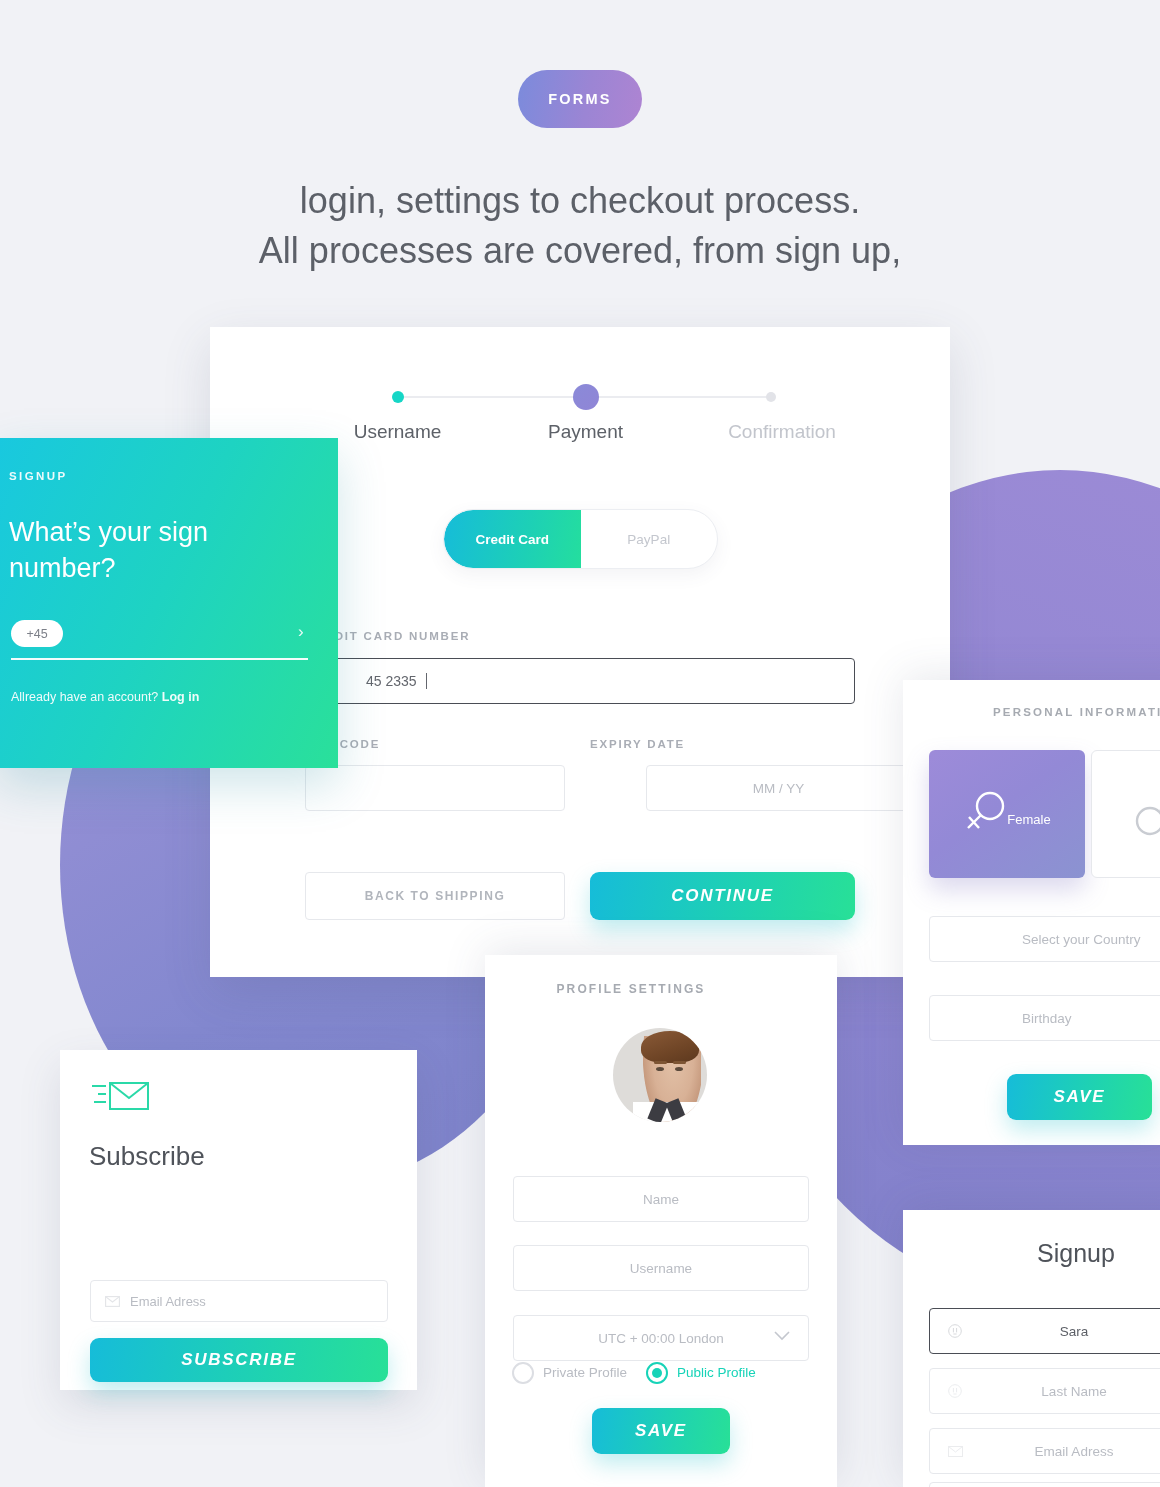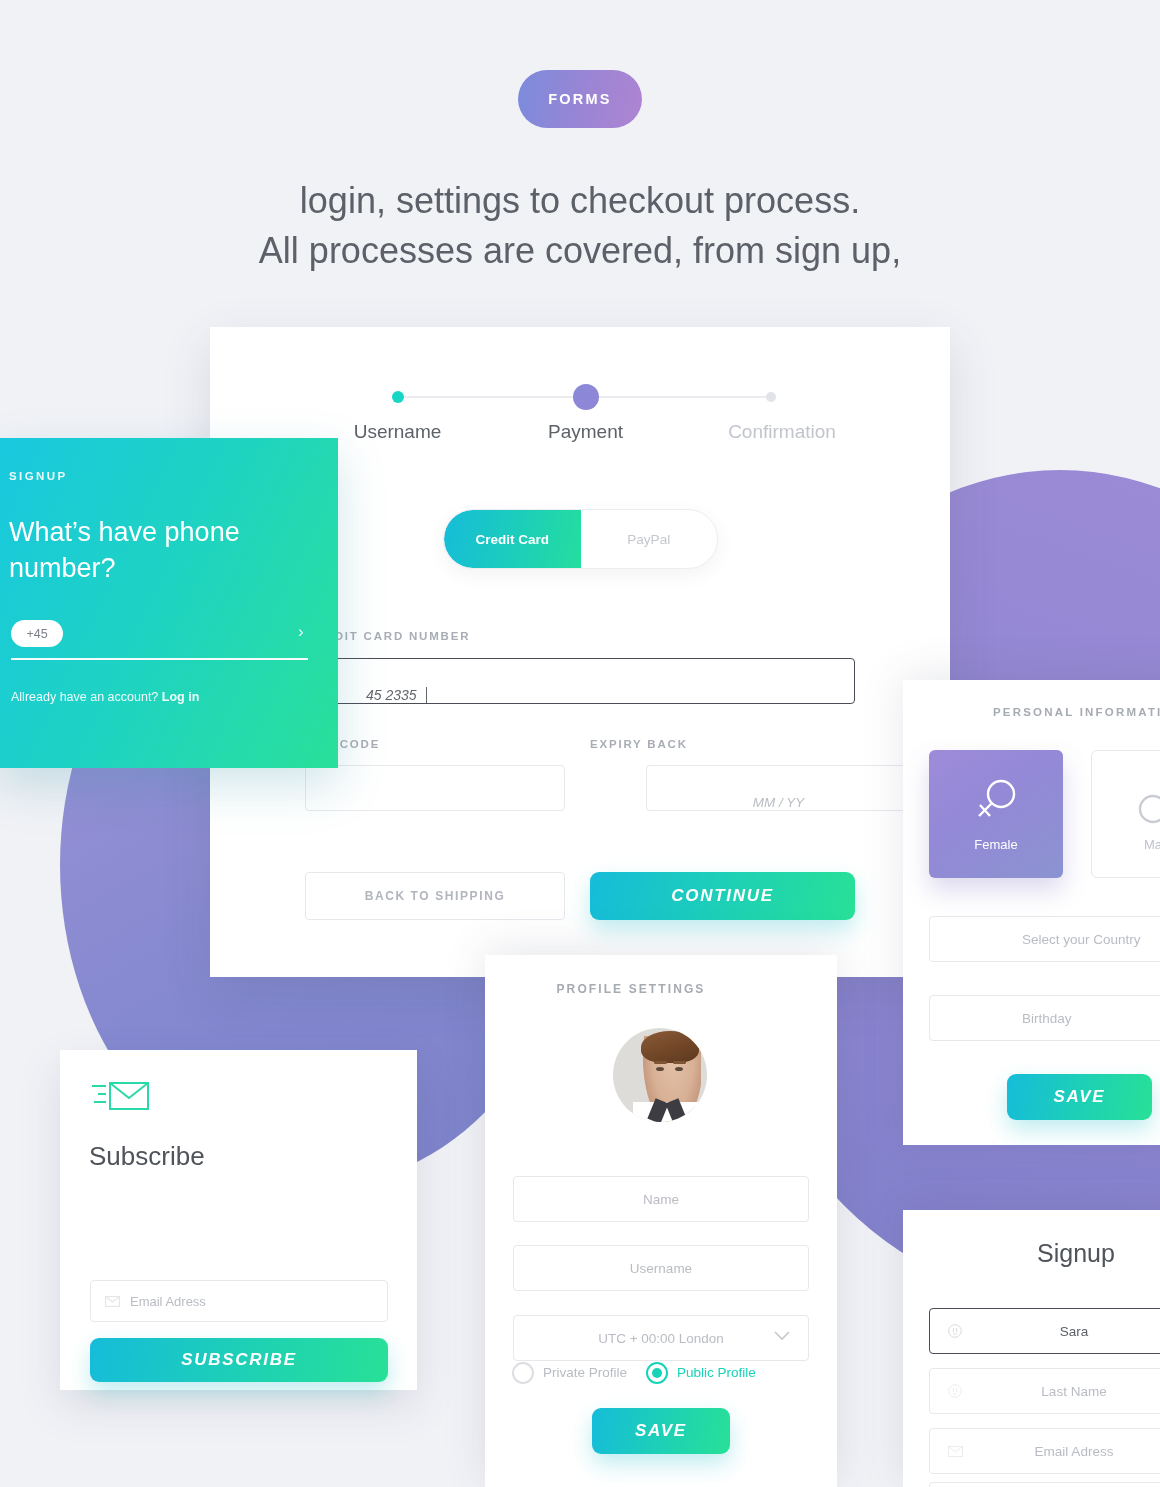--- a/index.html
+++ b/index.html
@@ -87,22 +87,22 @@
     border-radius: 30px 0 0 30px;
   }
 
   .field-label {
     position: absolute; font-size: 11.5px; letter-spacing: 1.8px;
     color: #a9adb5; font-weight: 700;
   }
   .inp {
     position: absolute; background: #ffffff;
     border: 1px solid #e6e8ec; border-radius: 4px;
-    display: flex; align-items: flex-end; justify-content: center;
-    font-size: 13.5px; color: #b9bcc3; font-weight: 300; font-style: italic;
+    display: flex; align-items: center; justify-content: center;
+    font-size: 13.5px; color: #b9bcc3; font-weight: 300;
   }
   .inp.focused { border: 1px solid #4a4d55; }
   .cc-num { left: 95px; top: 331px; width: 550px; height: 46px; justify-content: flex-start; }
   .cc-num .val { margin-left: 60px; color: #63666d; font-size: 14px; }
   .caret {
     display: inline-block; width: 1px; height: 16px; background: #63666d;
     margin-left: 9px; vertical-align: middle;
   }
   .cvc { left: 95px; top: 438px; width: 260px; height: 46px; }
   .expiry { left: 400px; top: 438px; width: 265px; height: 46px; margin-left: 36px; }
@@ -245,22 +245,22 @@
   .personal {
     left: 903px; top: 680px; width: 300px; height: 465px;
     box-shadow: 0 -4px 40px rgba(70,75,105,0.13);
   }
   .pi-title {
     position: absolute; left: 903px; top: 706px; width: 300px;
     padding-left: 90px;
     font-size: 11.5px; letter-spacing: 2.2px; color: #a6aab1; font-weight: 700;
   }
   .gender-tile {
-    position: absolute; width: 134px; height: 128px; border-radius: 6px;
-    display: flex; flex-direction: column; align-items: center; justify-content: center;
+    position: absolute; width: 156px; height: 128px; border-radius: 6px;
+    display: flex; flex-direction: row; align-items: center; justify-content: center;
   }
   .gt-female {
     left: 929px; top: 750px;
     background: linear-gradient(145deg, #9d8bd9 0%, #9389d6 45%, #8b93d1 100%);
     box-shadow: 0 12px 24px rgba(120,110,190,0.26);
   }
   .gt-male {
     left: 1091px; top: 750px; background: #fff;
     border: 1px solid #e6e8ec;
   }
@@ -337,30 +337,30 @@
 
     <div class="field-label" style="left:95px; top:303px;">CREDIT CARD NUMBER</div>
     <div class="inp cc-num focused">
       <span class="val">45 2335</span>
         <span class="caret"></span>
     </div>
 
     <div class="field-label" style="left:95px; top:411px;">CVC CODE</div>
     <div class="inp cvc"></div>
 
-    <div class="field-label" style="left:380px; top:411px;">EXPIRY BACK</div>
+    <div class="field-label" style="left:380px; top:411px;">EXPIRY DATE</div>
     <div class="inp expiry">MM / YY</div>
 
     <div class="btn-ghost">BACK TO SHIPPING</div>
     <div class="btn-grad btn-continue">CONTINUE</div>
   </div>
 
   <div class="card phonecard">
     <div class="pc-kicker">SIGNUP</div>
-    <div class="pc-title">What’s have phone number?</div>
+    <div class="pc-title">What’s your sign number?</div>
   </div>
   <div class="pc-prefix">+45</div>
   <div class="pc-chevron">›</div>
   <div class="pc-underline"></div>
   <div class="pc-foot">
     <span>Allready have an account? </span><b>Log in</b>
   </div>
 
   <div class="card subscribe"></div>
   <div class="env-icon">

